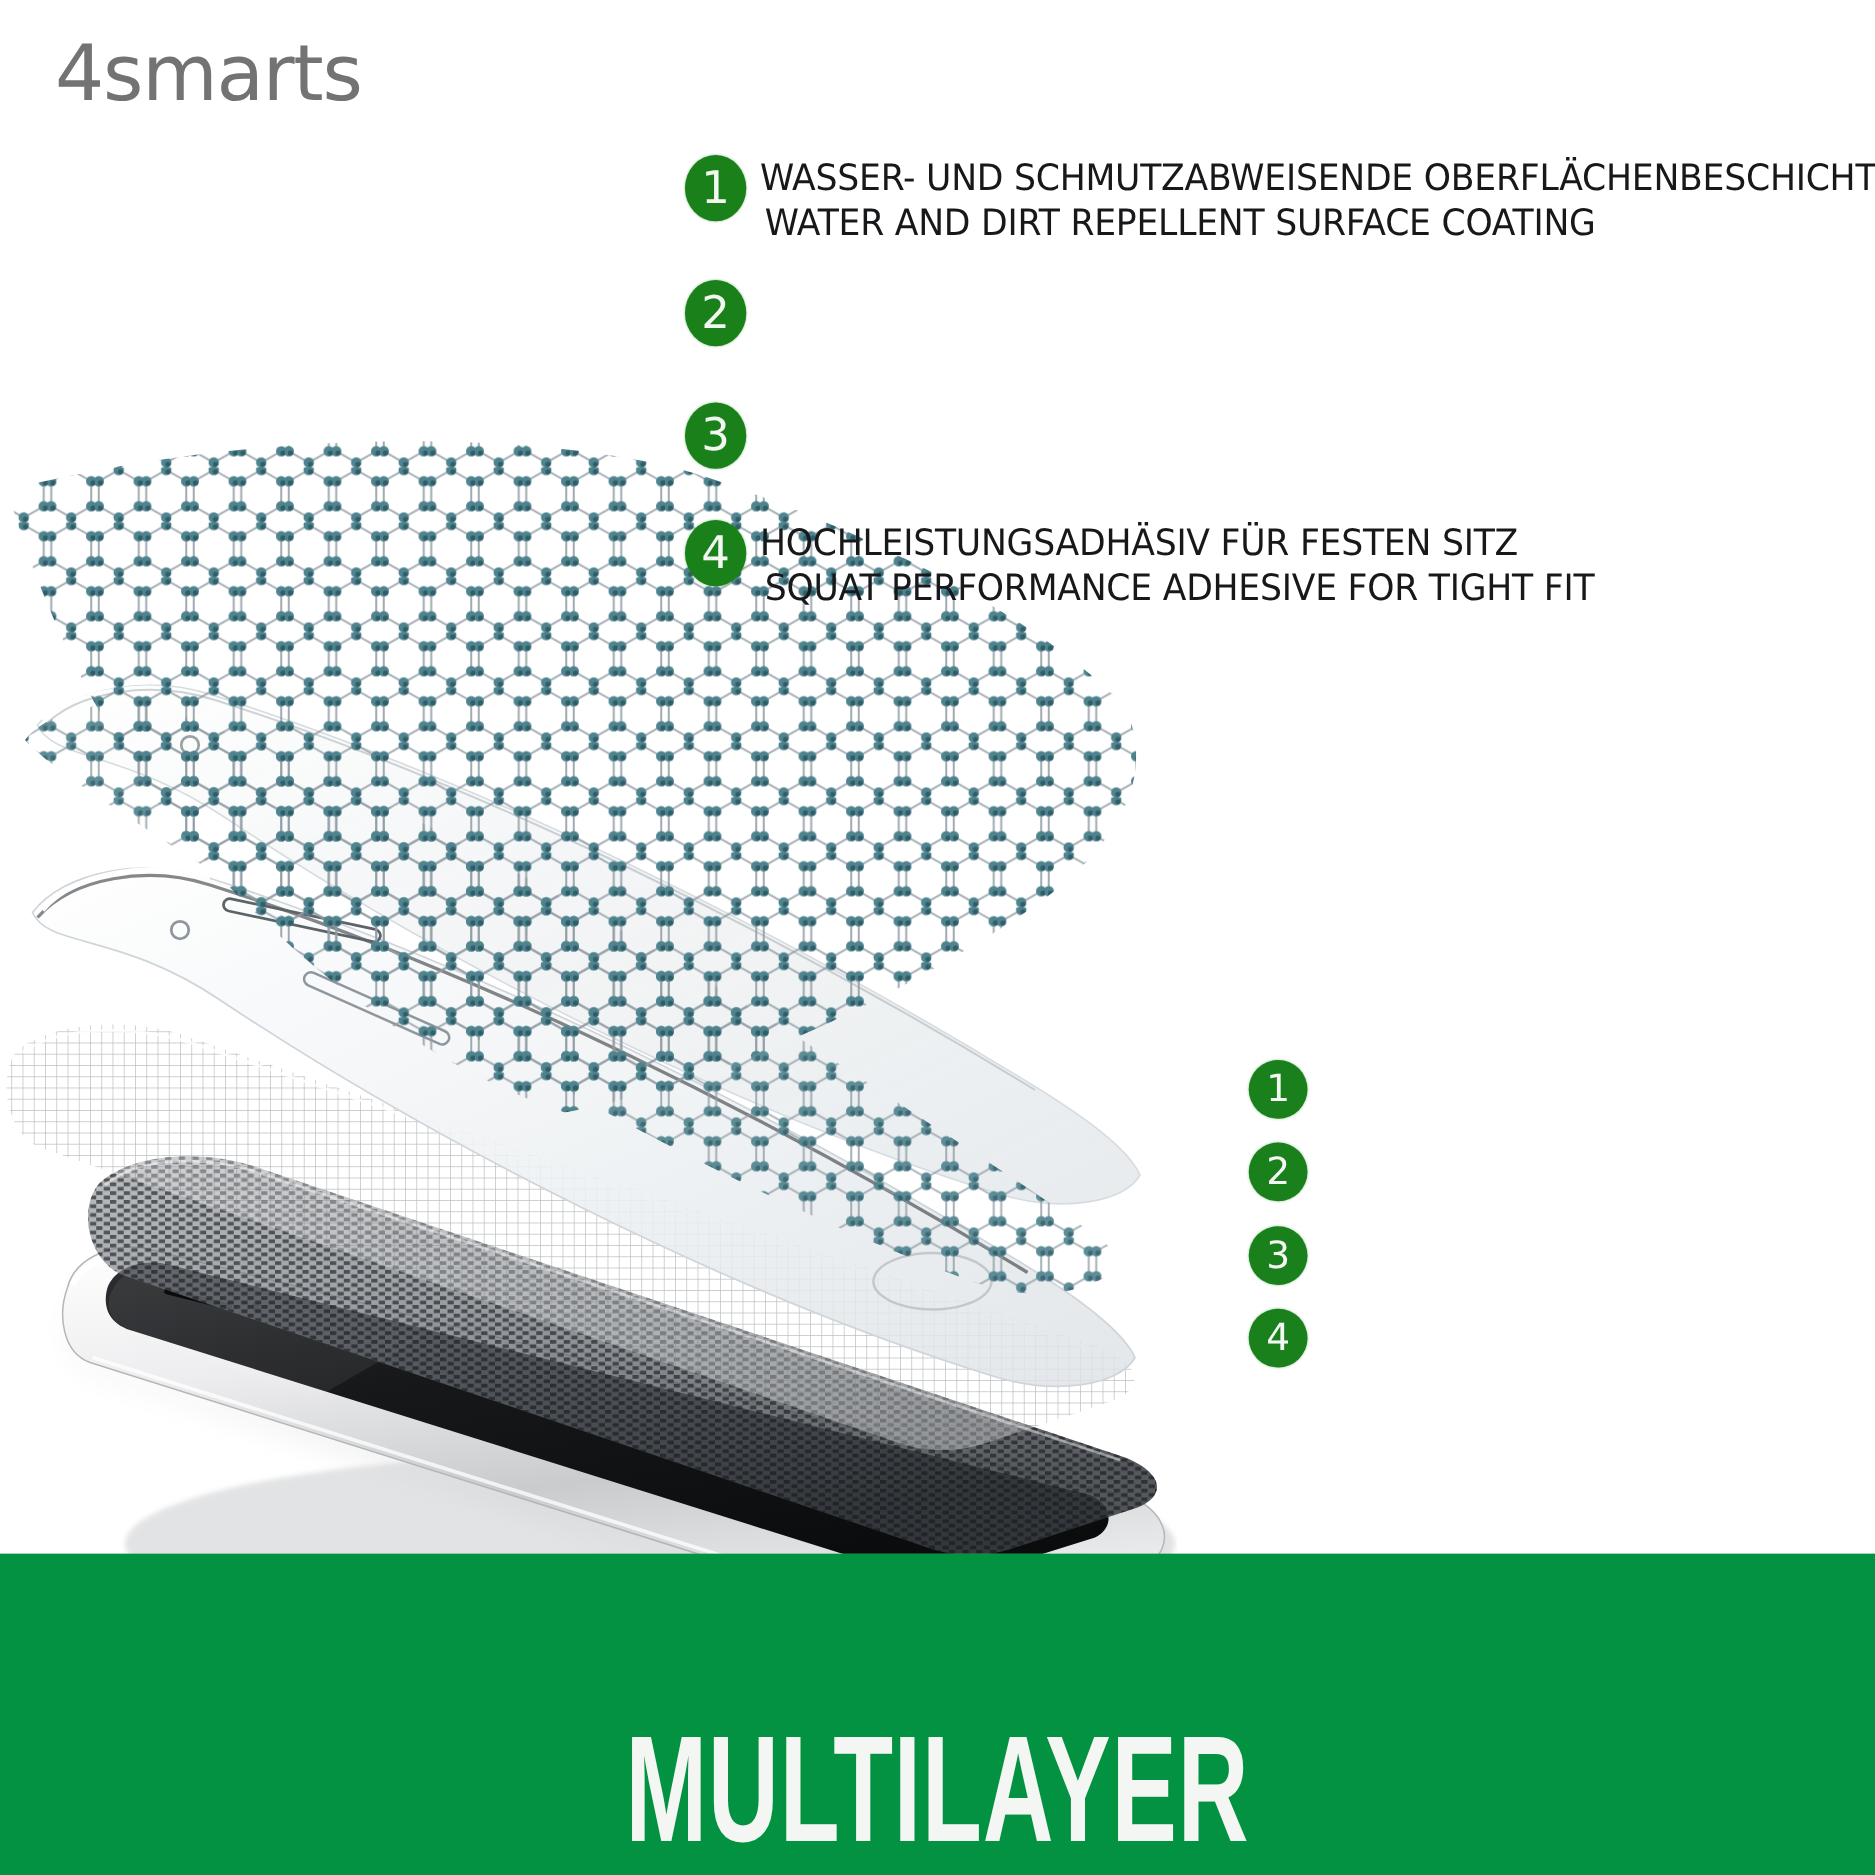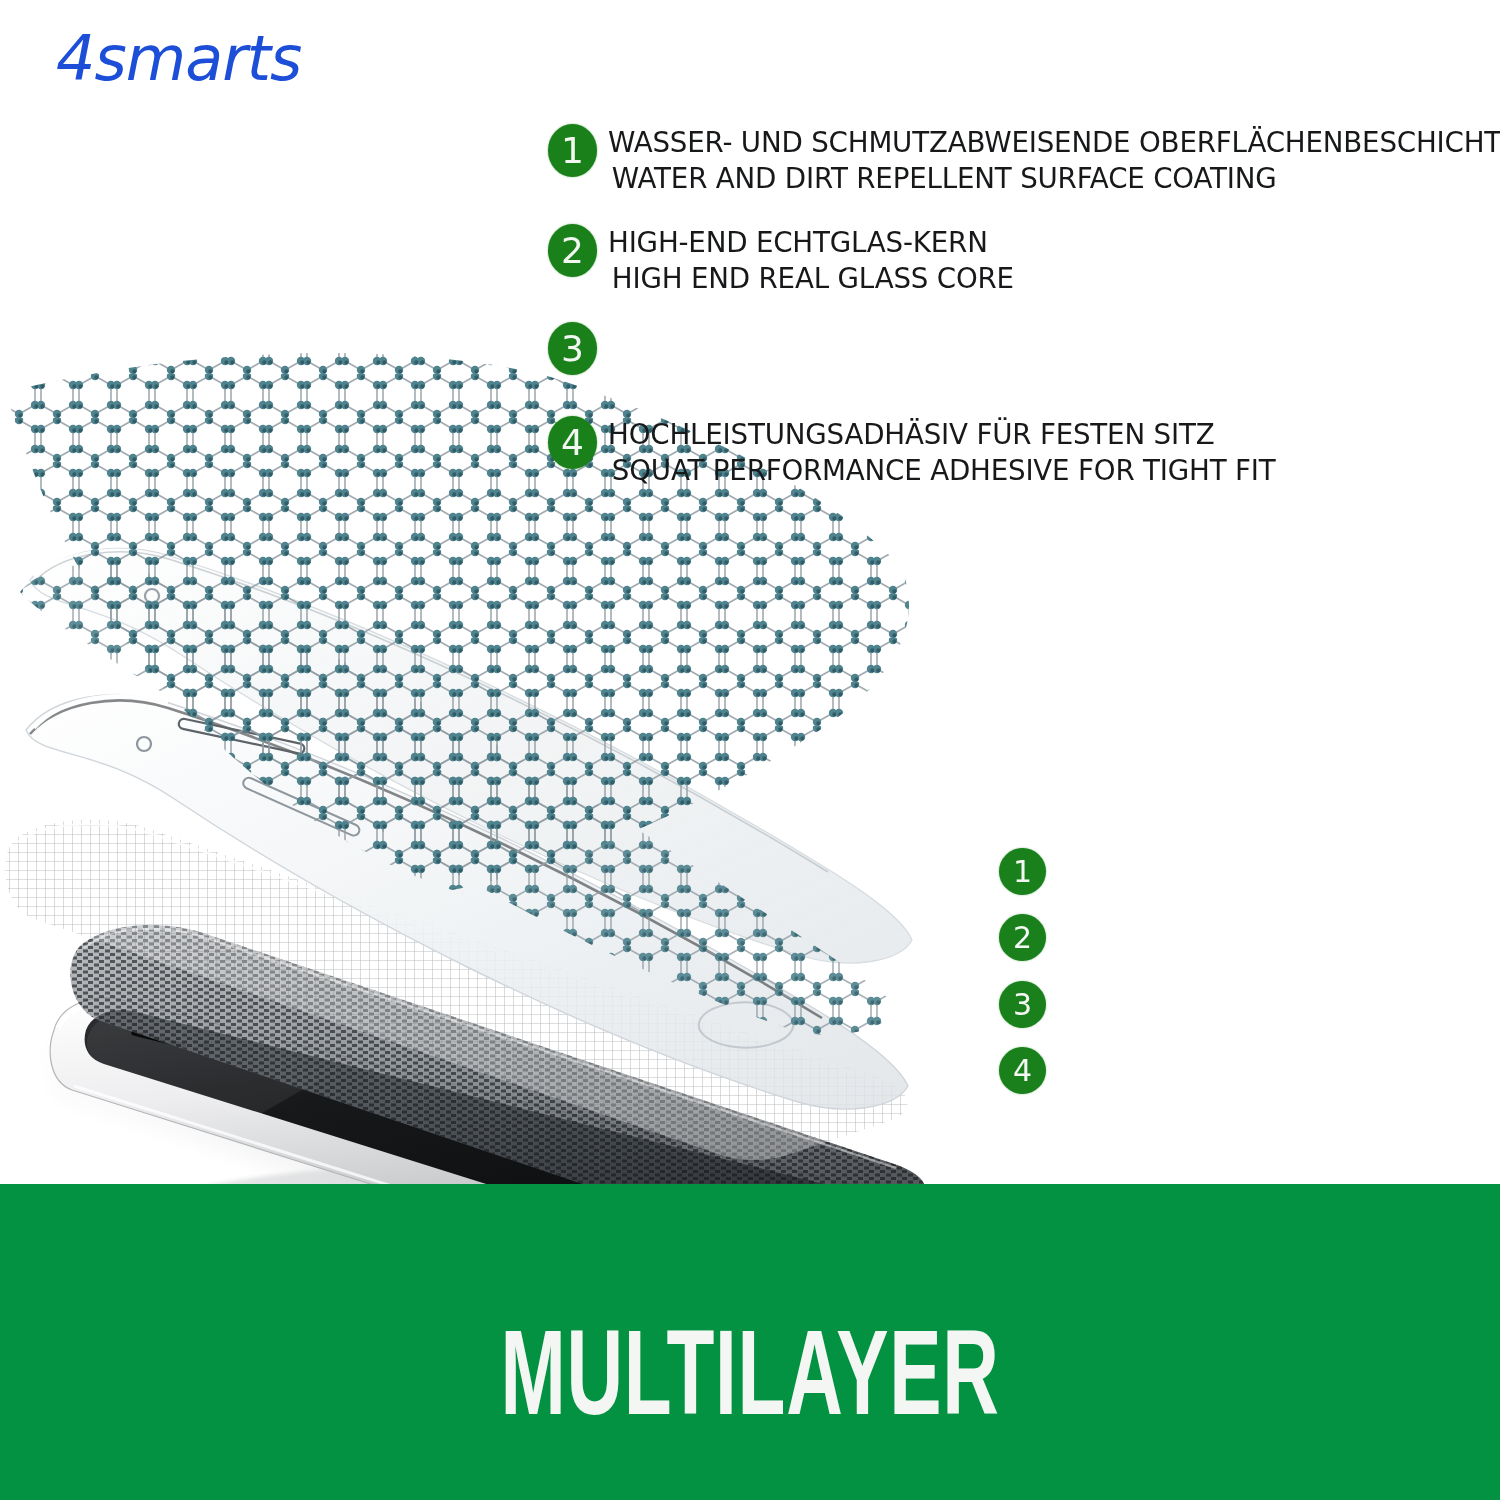--- a/index.html
+++ b/index.html
@@ -7,28 +7,27 @@
     width:1500px;height:1500px;
     background:#ffffff;
     font-family:"Liberation Sans", sans-serif;
     overflow:hidden;
     position:relative;
   }
   .stage{position:absolute;inset:0;width:1500px;height:1500px;overflow:hidden;background:#fff;}
 
   
   .logo{
-    position:absolute;left:56px;top:28px;
+    position:absolute;left:44px;top:28px;
     font-family:"DejaVu Sans", sans-serif;
     font-size:62px;
     letter-spacing:-1px;
-    color:#1d4ed8;
+    color:#737373;
     font-weight:400;
     line-height:1;
-    font-style:italic;
   }
 
   
   .features{position:absolute;left:548px;top:124px;width:940px;}
   .feature{position:relative;min-height:78px;margin-bottom:8px;}
   .fbadge{
     position:absolute;left:0;top:0;
     width:49px;height:53px;
     border-radius:50%;
     background:#19801a;
@@ -68,21 +67,21 @@
     font-size:30px;
     display:flex;align-items:center;justify-content:center;
     box-shadow:0 0 2px rgba(26,128,27,.5);
   }
   .cb0{top:0px;left:0px;}
   .cb1{top:66px;left:0px;}
   .cb2{top:133px;left:0px;}
   .cb3{top:199px;left:0px;}
 
   
-  .banner-wrap{position:absolute;left:0;bottom:0;width:1500px;height:316px;overflow:hidden;}
+  .banner-wrap{position:absolute;left:0;bottom:0;width:1500px;height:257px;overflow:hidden;}
   .banner-light{
     position:absolute;left:-180px;top:-170px;
     width:1860px;height:640px;
     background:#72b882;
     border-radius:50% 50% 0 0 / 42% 42% 0 0;
   }
   .banner-dark{
     position:absolute;left:-180px;top:-128px;
     width:1860px;height:640px;
     background:#039241;
@@ -337,24 +336,20 @@
     <div class="feature" id="f1">
       <div class="fbadge">1</div>
       <div class="ftext">
         <div class="fline de">WASSER- UND SCHMUTZABWEISENDE OBERFLÄCHENBESCHICHTUNG</div>
         <div class="fline en">WATER AND DIRT REPELLENT SURFACE COATING</div>
       </div>
     </div>
 
     <div class="feature" id="f2">
       <div class="fbadge">2</div>
-      <div class="ftext">
-        <div class="fline de">HIGH-END ECHTGLAS-KERN</div>
-        <div class="fline en">HIGH END REAL GLASS CORE</div>
-      </div>
     </div>
 
     <div class="feature" id="f3">
       <div class="fbadge">3</div>
     </div>
 
     <div class="feature" id="f4">
       <div class="fbadge">4</div>
       <div class="ftext">
         <div class="fline de">HOCHLEISTUNGSADHÄSIV FÜR FESTEN SITZ</div>

